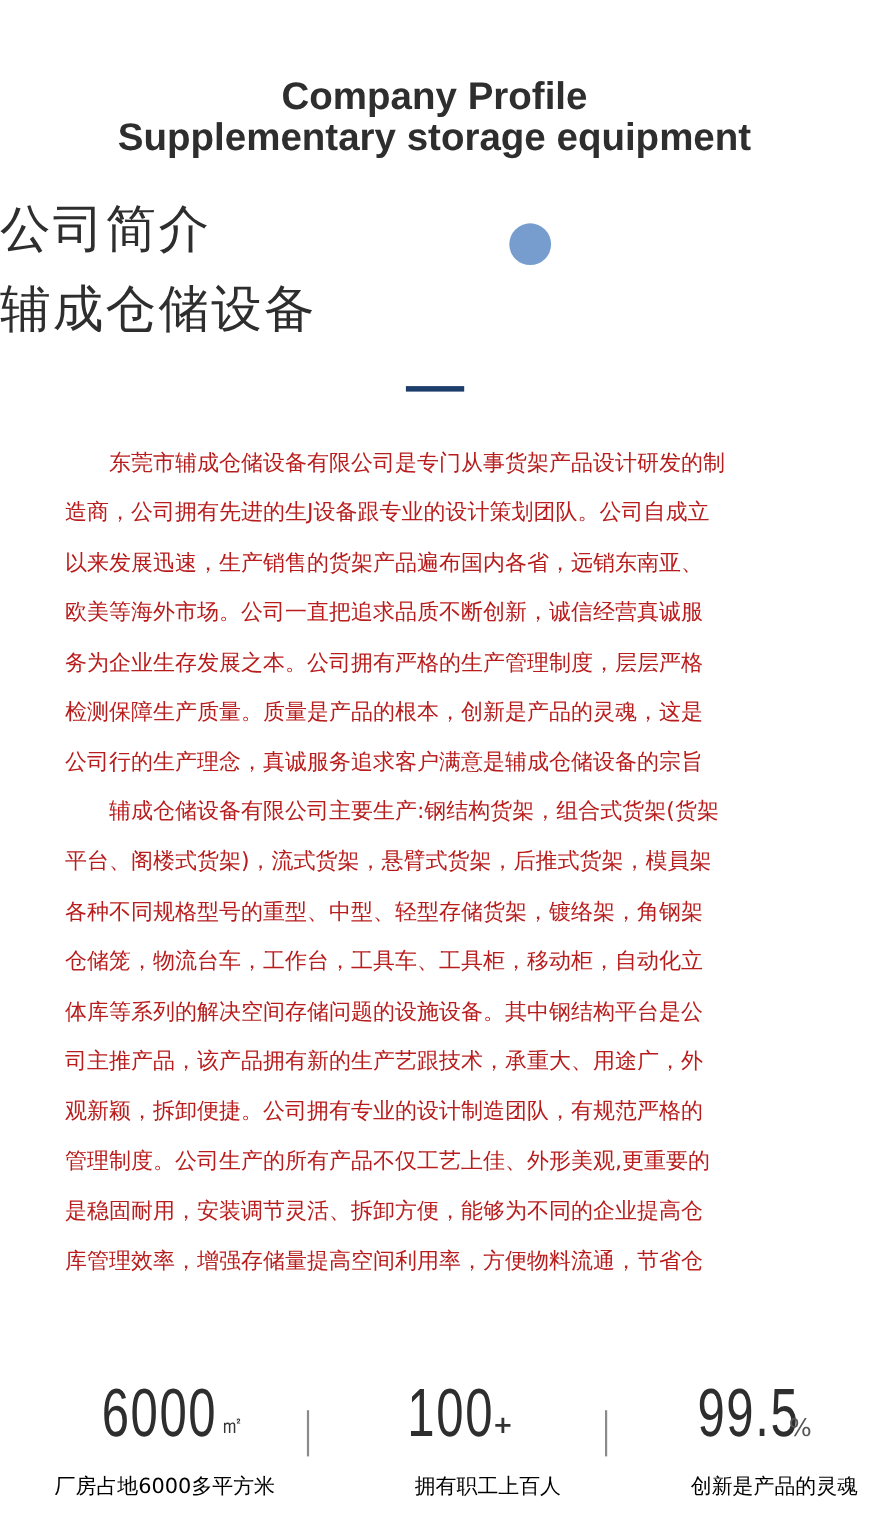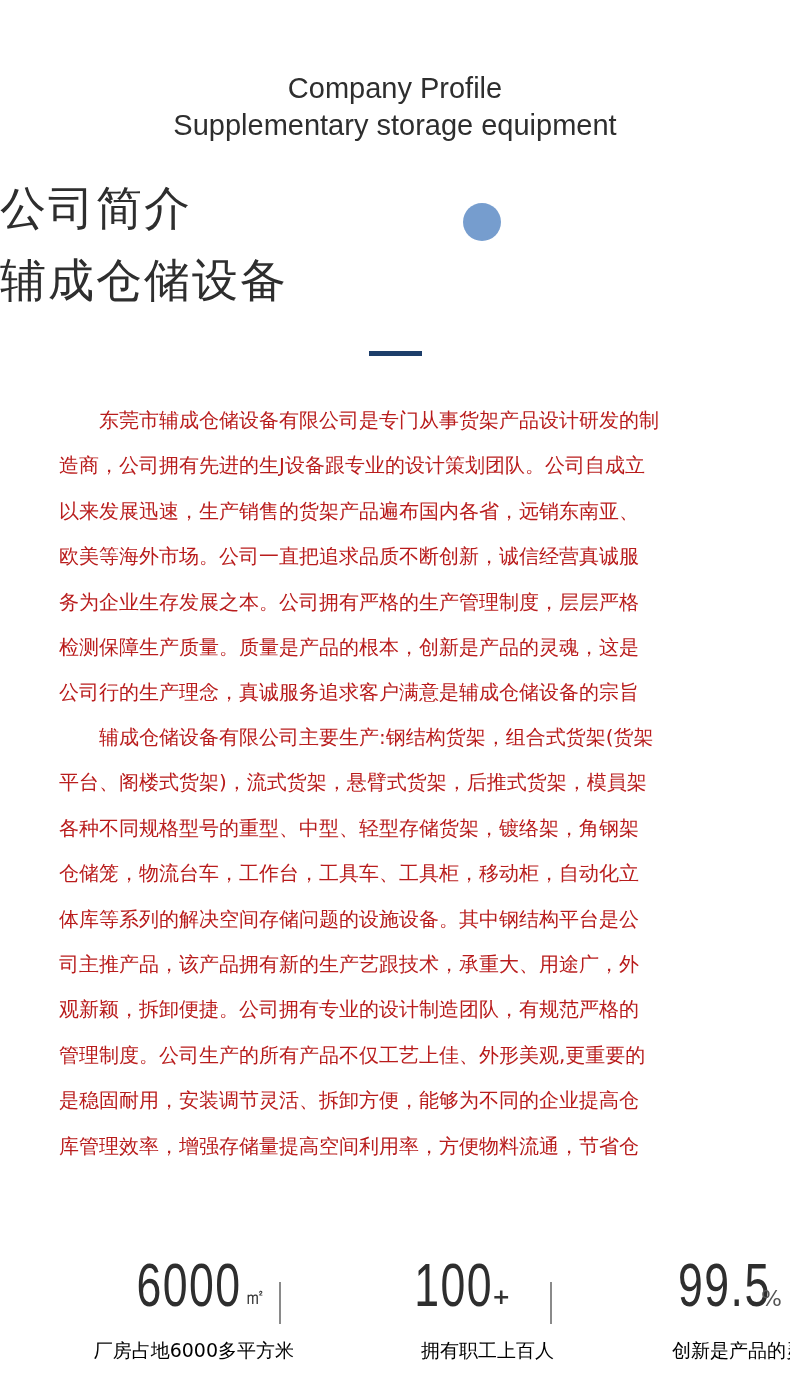--- a/index.html
+++ b/index.html
@@ -1,22 +1,22 @@
 <!DOCTYPE html>
 <html><head>
   <meta charset="utf-8">
   <style>
     * { margin: 0; padding: 0; box-sizing: border-box; }
     html, body { width: 790px; height: 1379px; background: #ffffff; overflow: hidden; }
     body { position: relative; font-family: "DejaVu Sans", sans-serif; color: #333333; }
 
     .en-title {
       position: absolute; left: 0; width: 790px; text-align: center;
-      font-family: "Liberation Sans", sans-serif; font-weight: normal;
-      font-size: 29px; color: #2e2e2e; line-height: 36px;
+      font-family: "Liberation Sans", sans-serif; font-weight: bold;
+      font-size: 35px; color: #2e2e2e; line-height: 36px;
     }
     .en-title.l1 { top: 70px; }
     .en-title.l2 { top: 107px; }
 
     .cn-title {
       position: absolute; left: 0; width: 651px; text-align: left;
       font-family: "DejaVu Sans", sans-serif; font-size: 46px; color: #2e2e2e;
       line-height: 56px; letter-spacing: 2px;
     }
     .cn-title.l1 { top: 180px; }
@@ -38,21 +38,21 @@
       text-align: justify;
     }
     .body-text .line { display: block; white-space: nowrap; height: 45.4px; }
     .p1 { top: 398px; }
     .p2 { top: 715px; }
 
     .stats {
       position: absolute; left: 0; top: 1250px; width: 790px; height: 110px;
     }
     .stat {
-      position: absolute; top: 0; text-align: center; margin-left: 44px;
+      position: absolute; top: 0; text-align: center;
     }
     .stat .num-row { position: relative; height: 70px; }
     .stat .num {
       font-family: "Liberation Sans", sans-serif; font-size: 62px; color: #2e2e2e;
       transform: scaleX(0.72); display: inline-block; line-height: 70px;
       letter-spacing: 2px;
     }
     .stat .unit {
       position: absolute; font-size: 22px; color: #333; line-height: 22px;
     }

